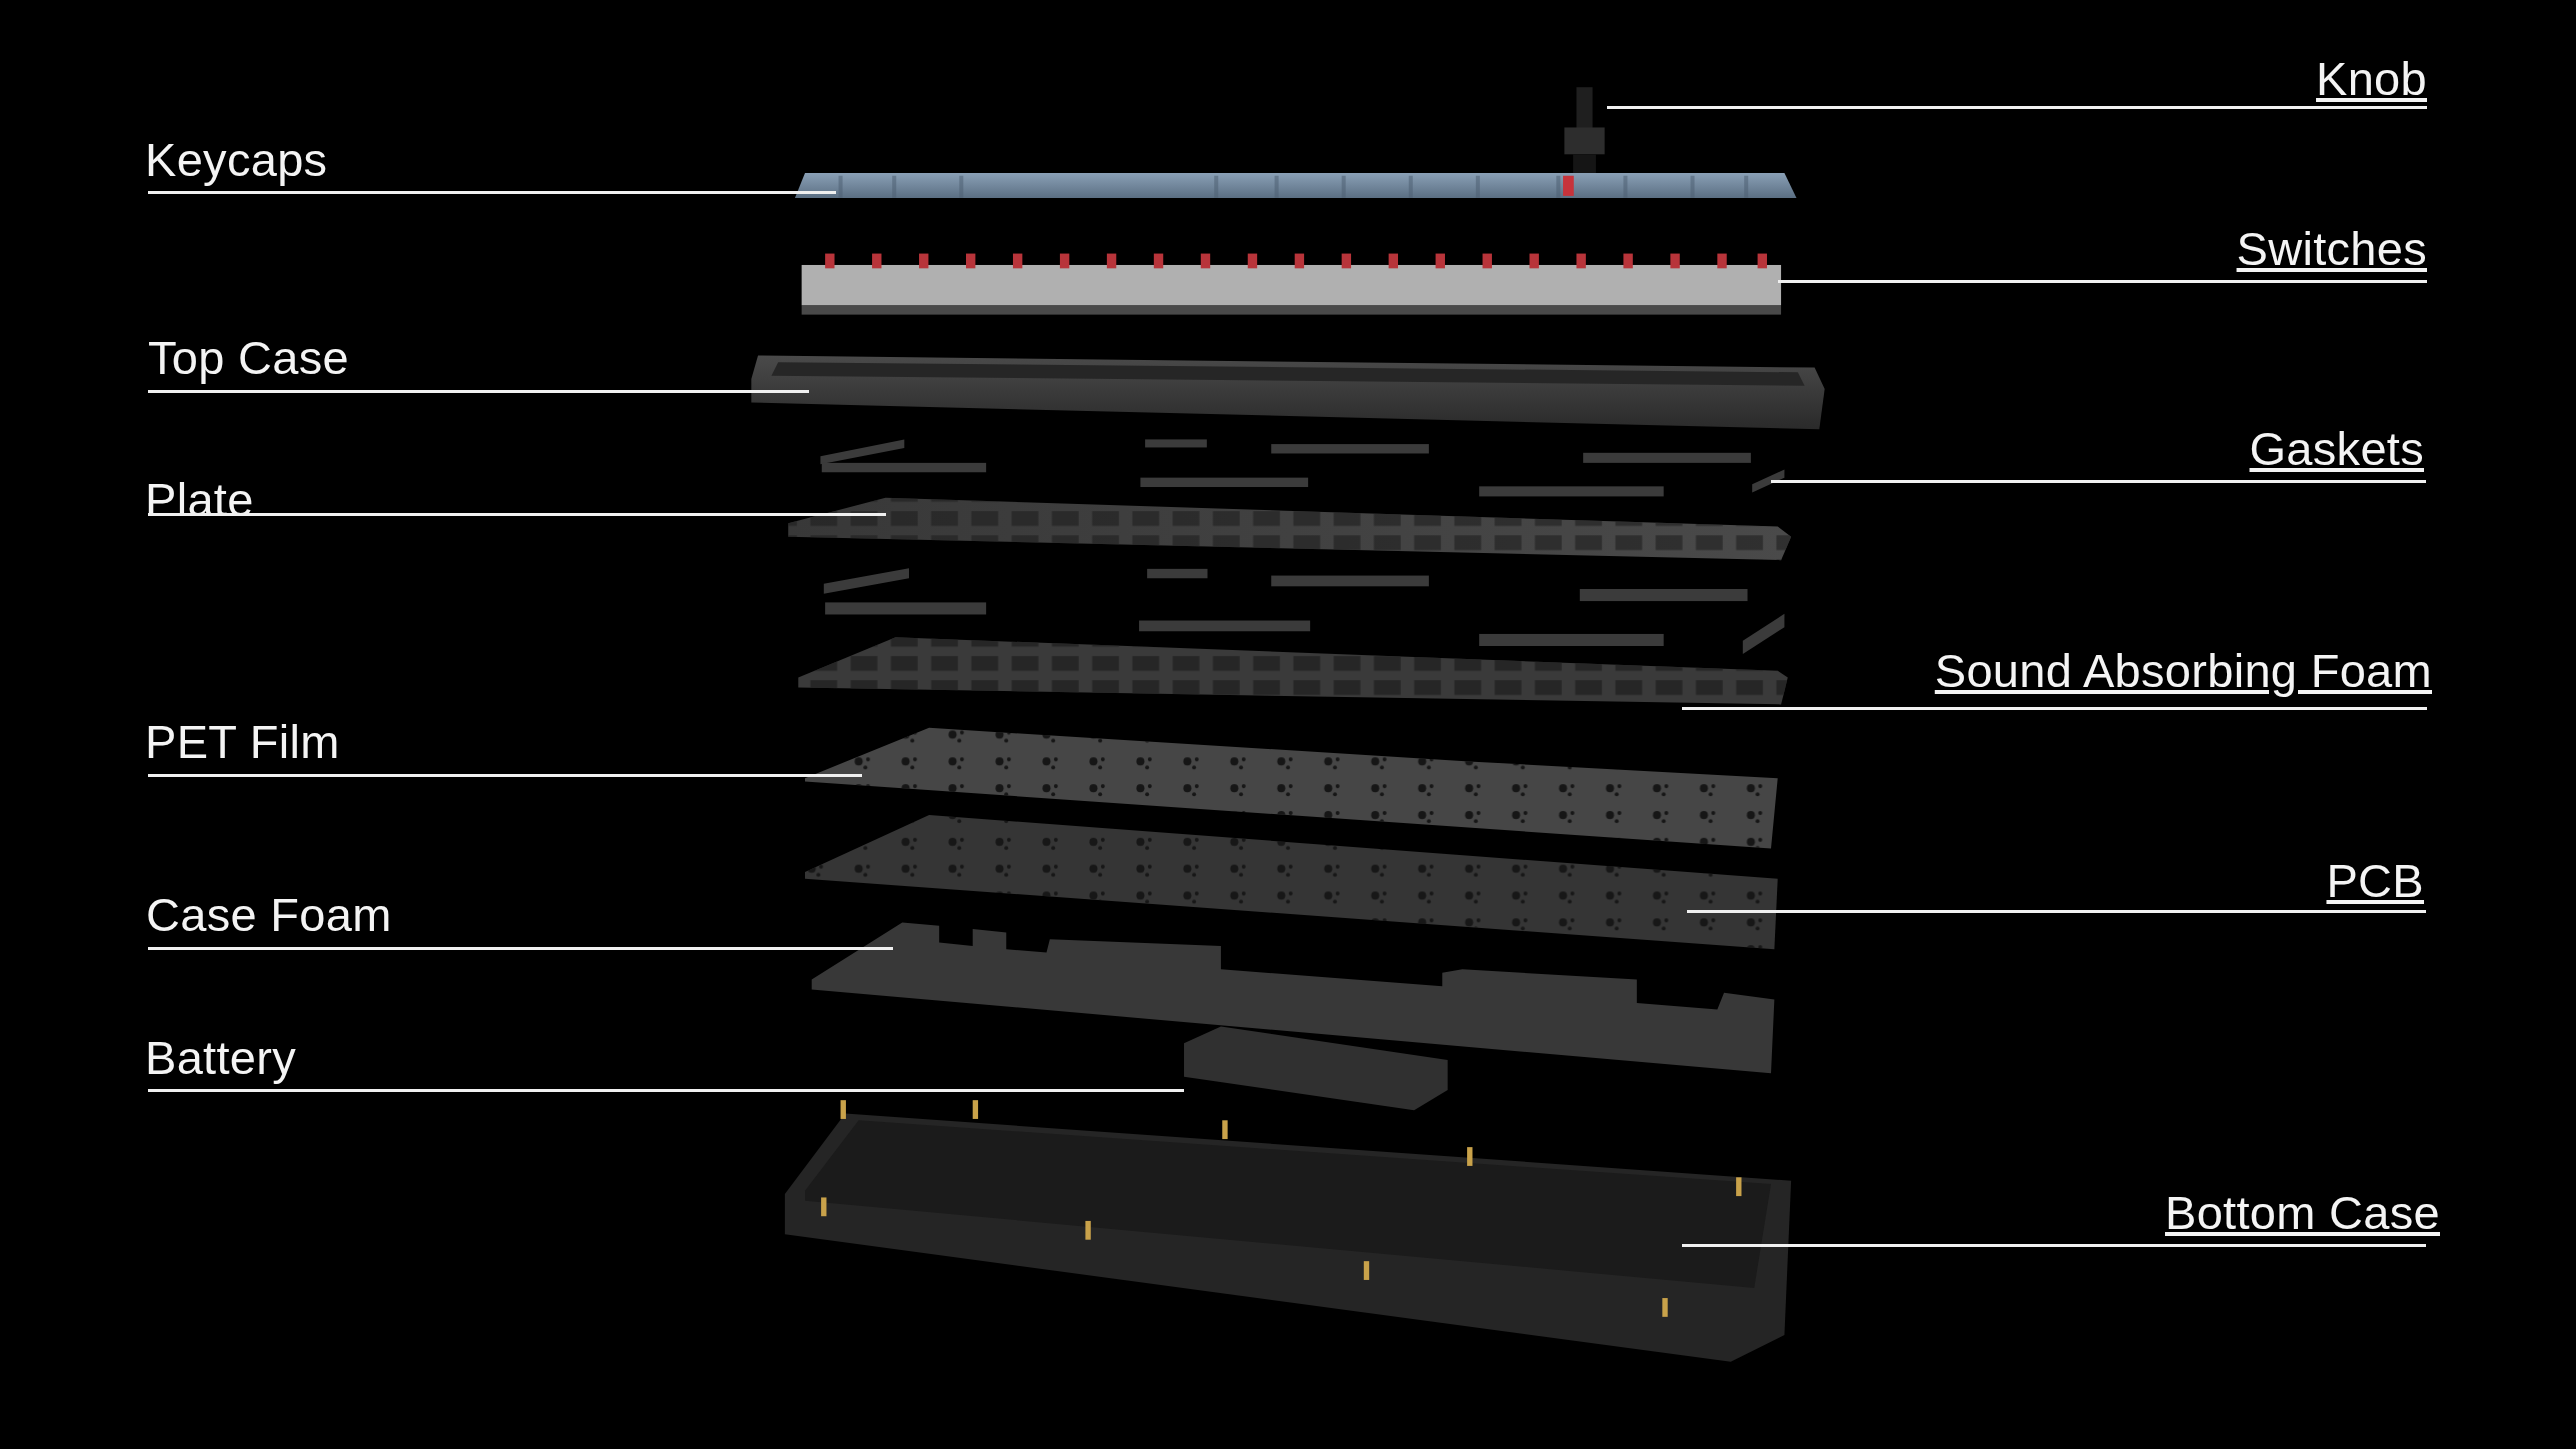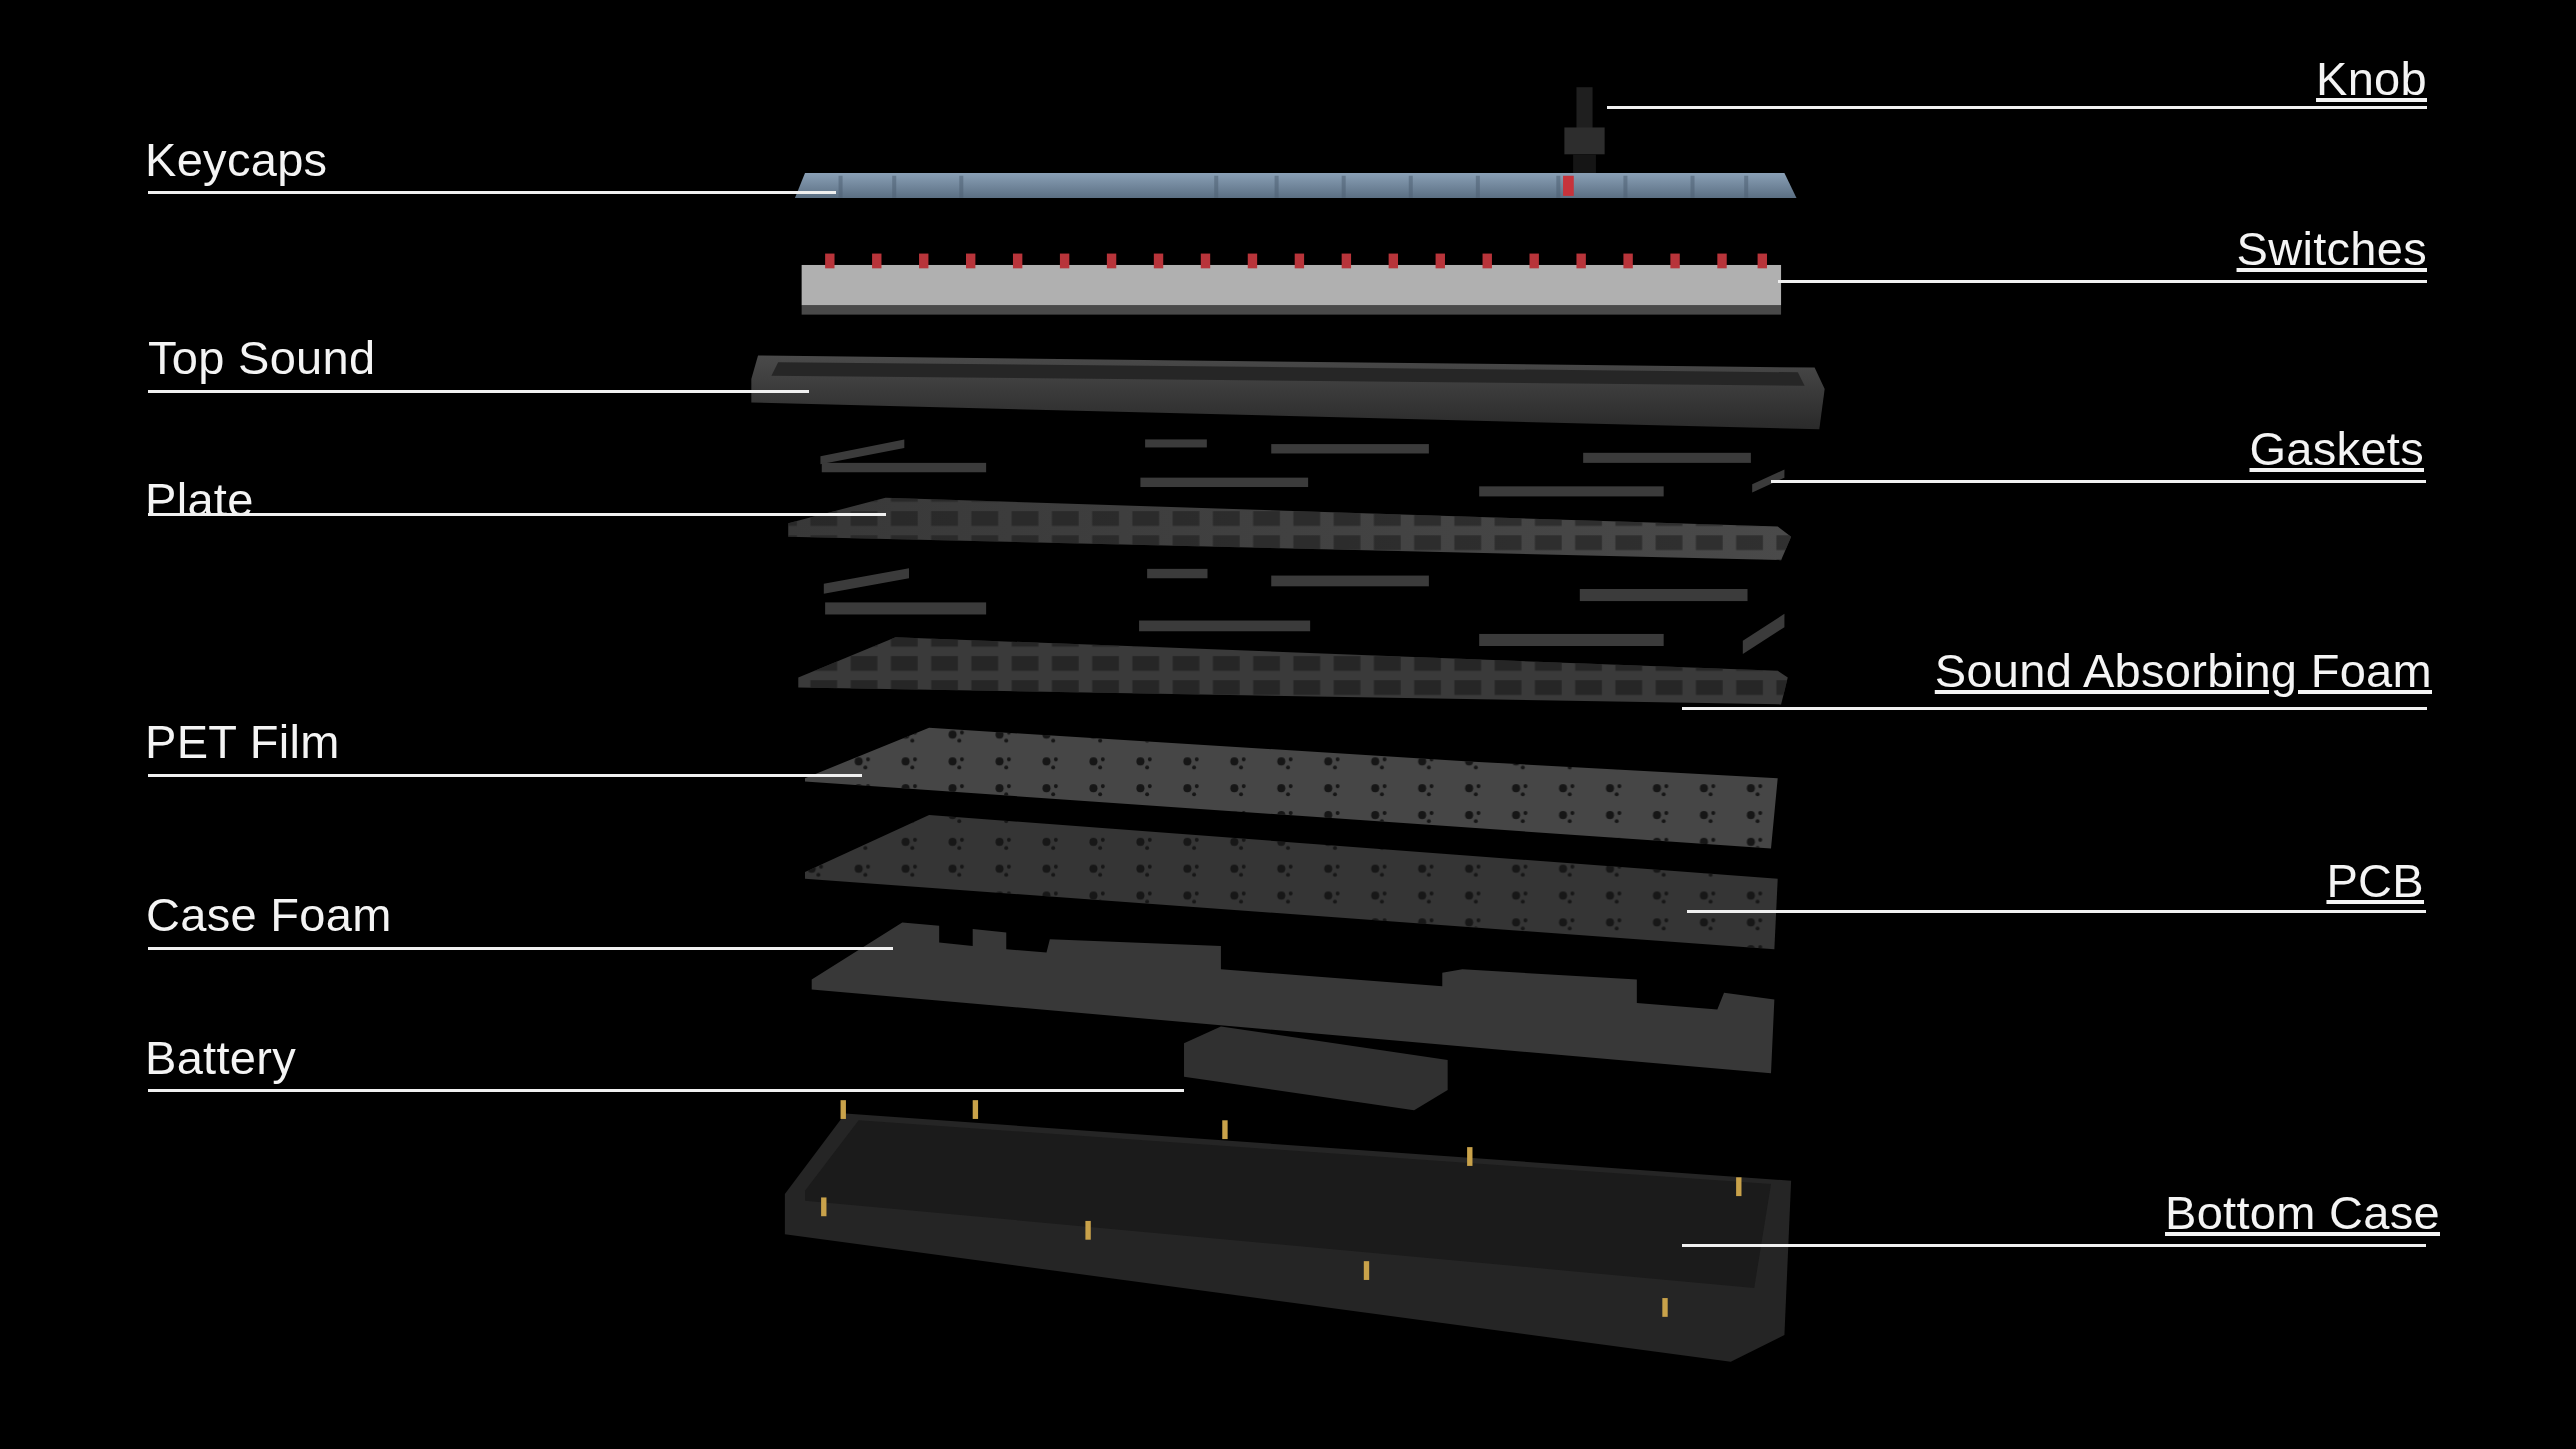--- a/index.html
+++ b/index.html
@@ -157,21 +157,21 @@
       <rect x="1618" y="1820" width="8" height="28"></rect>
         <rect x="2033" y="1880" width="8" height="28"></rect>
       <rect x="2478" y="1935" width="8" height="28"></rect>
     </g>
   </g>
 </svg>
 
 <div class="label" style="left:145px; top:136px;">Keycaps</div>
 <div class="leader" style="left:148px; top:191px; width:688px;"></div>
 
-<div class="label" style="left:148px; top:334px;">Top Sound</div>
+<div class="label" style="left:148px; top:334px;">Top Case</div>
 <div class="leader" style="left:148px; top:390px; width:661px;"></div>
 
 <div class="label" style="left:145px; top:476px;">Plate</div>
 <div class="leader" style="left:148px; top:513px; width:738px;"></div>
 
 <div class="label" style="left:145px; top:718px;">PET Film</div>
 <div class="leader" style="left:148px; top:774px; width:714px;"></div>
 
 <div class="label" style="left:146px; top:891px;">Case Foam</div>
 <div class="leader" style="left:148px; top:947px; width:745px;"></div>

